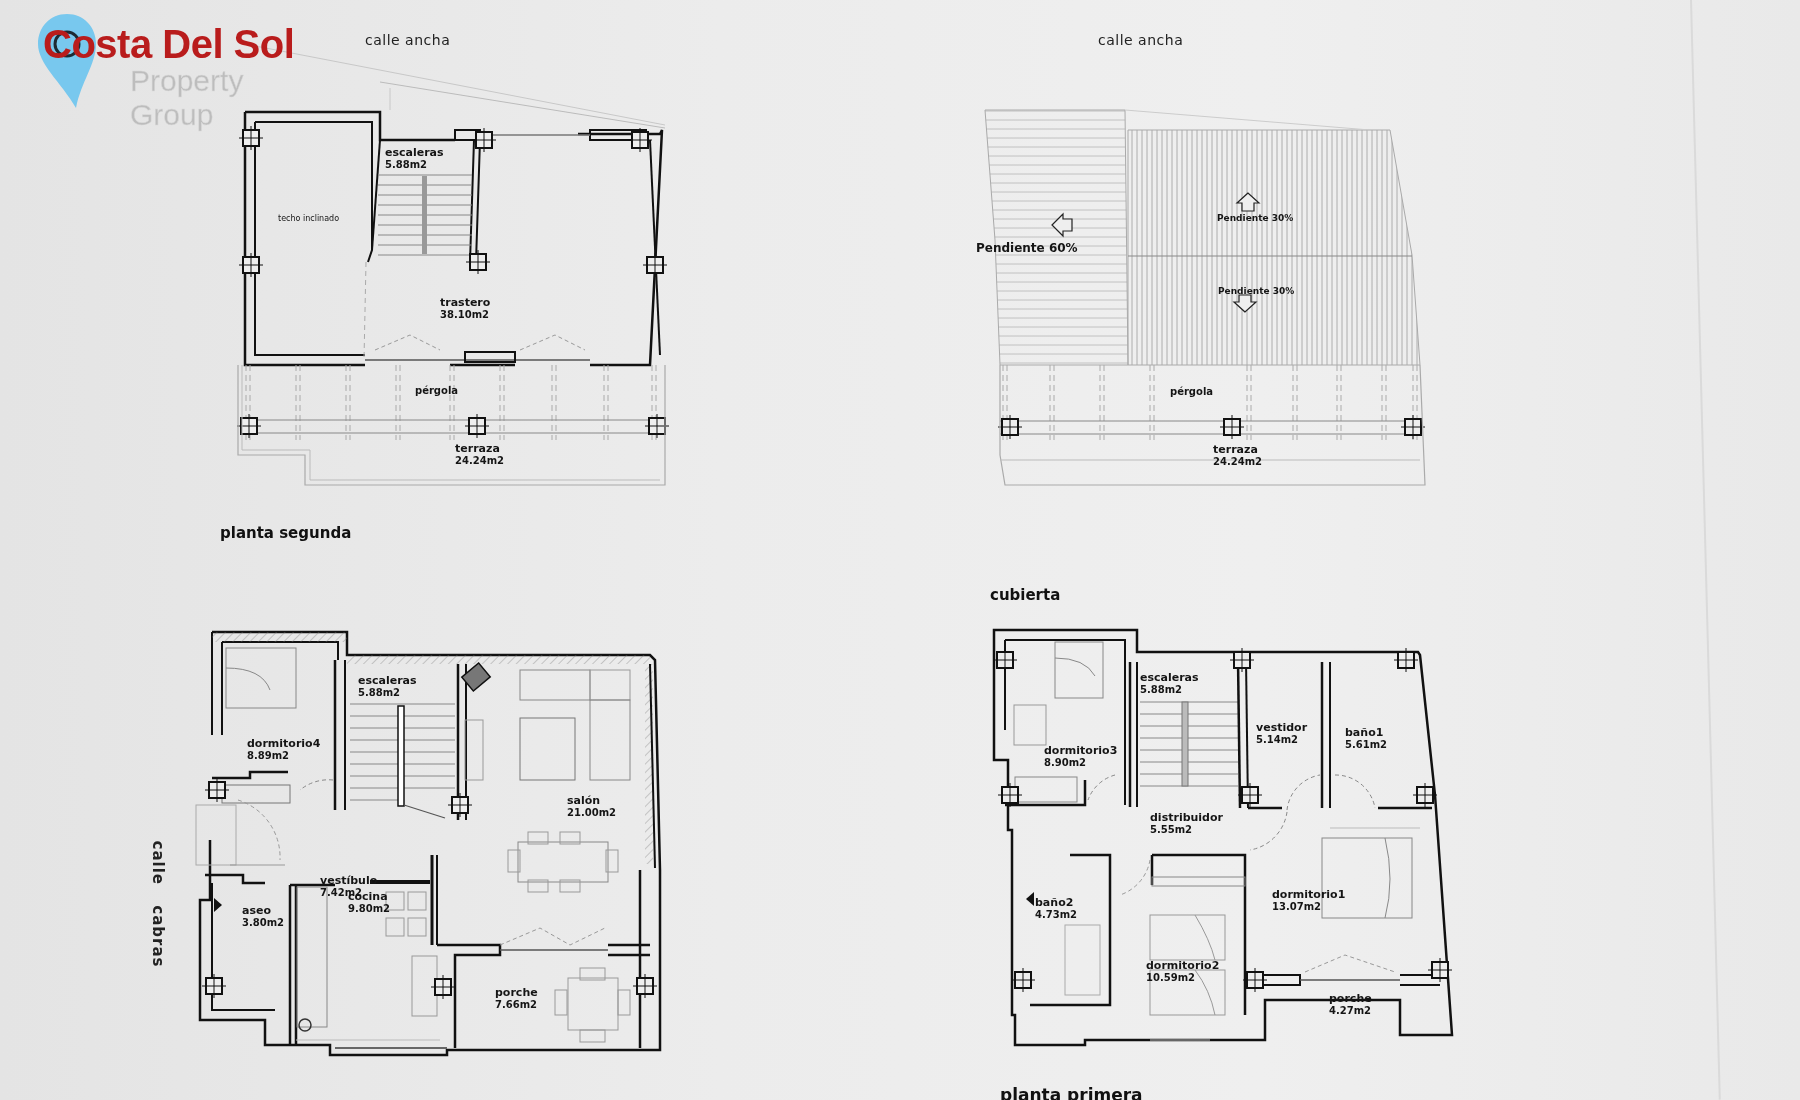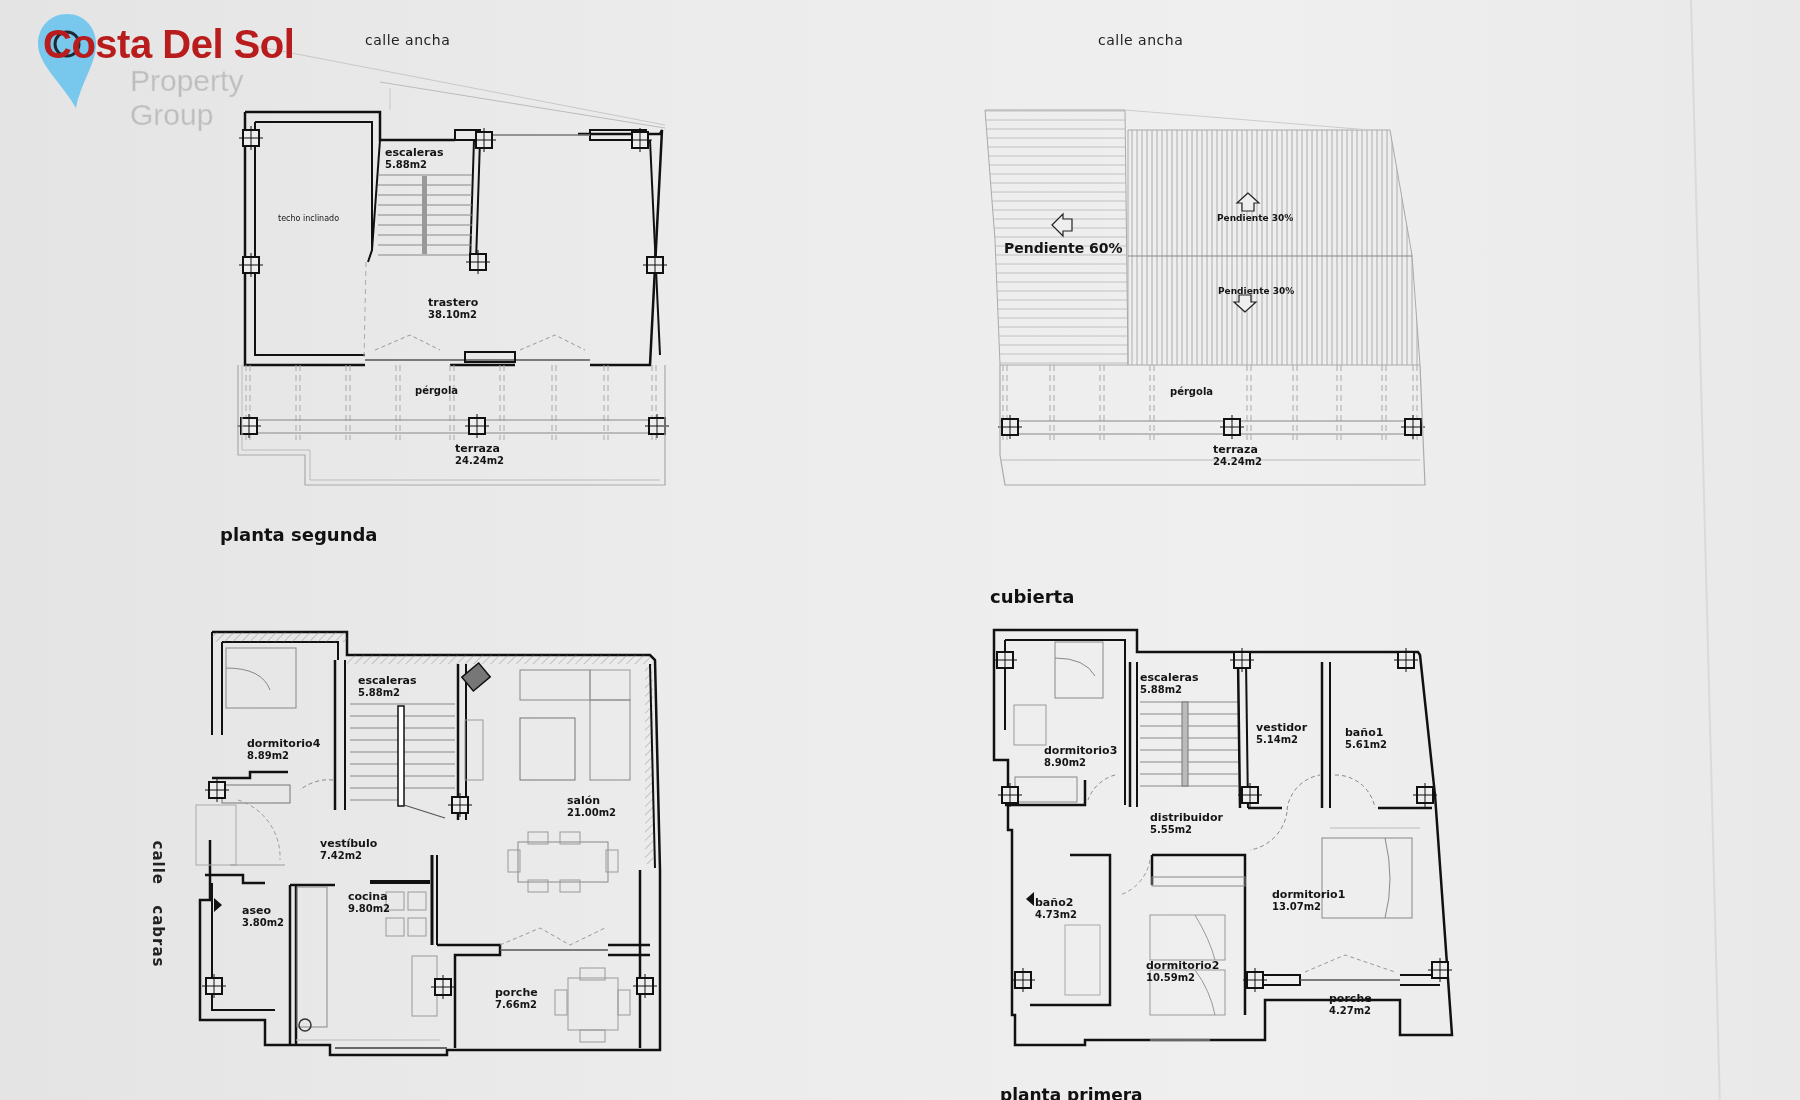--- a/index.html
+++ b/index.html
@@ -3,21 +3,21 @@
 <meta charset="utf-8">
 <style>
   html,body{margin:0;padding:0;}
   body{width:1800px;height:1100px;overflow:hidden;background:#e9e9e9;position:relative;font-family:"DejaVu Sans",sans-serif;}
   .sheet{position:absolute;left:0;top:0;width:1800px;height:1100px;
     background:linear-gradient(90deg,#e4e4e4 0%,#ececec 40%,#efefef 70%,#e9e9e9 100%);}
   .edge{position:absolute;left:1690px;top:0;width:2px;height:1100px;background:#dadada;transform:rotate(-1.5deg);transform-origin:top;}
   .rm{position:absolute;color:#151515;font-weight:bold;font-size:11px;line-height:12px;white-space:nowrap;}
   .rm .a{display:block;font-size:10px;}
   .street{position:absolute;color:#222;font-size:14px;letter-spacing:0.5px;}
-  .title{position:absolute;font-size:18px;color:#111;font-weight:bold;}
+  .title{position:absolute;font-size:15px;color:#111;font-weight:bold;}
   svg{position:absolute;left:0;top:0;}
   .logo{position:absolute;left:8px;top:12px;width:320px;height:100px;}
   .logo-main{position:absolute;left:10px;top:10px;font-family:"Liberation Sans",sans-serif;font-weight:bold;font-size:40px;color:#b91c1c;letter-spacing:-0.5px;margin-left:25px;}
   .logo-sub{position:absolute;left:95px;top:52px;font-family:"Liberation Sans",sans-serif;font-size:30px;color:#bdbdbd;margin-left:27px;-webkit-text-stroke:0.5px #d9d9d9;}
   .pin{position:absolute;left:28px;top:0;width:62px;height:100px;}
 </style>
 </head>
 <body>
 
 <div class="sheet"></div>
@@ -330,34 +330,34 @@
 <div class="street" style="left:365px;top:32px;">calle ancha</div>
 <div class="street" style="left:1098px;top:32px;">calle ancha</div>
 <div class="street" style="left:95px;top:895px;transform:rotate(90deg);font-weight:bold;font-size:15px;letter-spacing:1px;word-spacing:14px;">calle cabras</div>
 
 <div class="title" style="left:220px;top:524px;">planta segunda</div>
 <div class="title" style="left:990px;top:541px;margin-top:45px;">cubierta</div>
 <div class="title" style="left:1000px;top:1085px;font-size:17px;">planta primera</div>
 
 <div class="rm" style="left:385px;top:147px;"><span>escaleras</span><span class="a">5.88m2</span></div>
 <div class="rm" style="left:278px;top:213px;font-size:8px;font-weight:normal;">techo inclinado</div>
-<div class="rm" style="left:428px;top:297px;"><span>trastero</span><span class="a">38.10m2</span></div>
+<div class="rm" style="left:440px;top:297px;"><span>trastero</span><span class="a">38.10m2</span></div>
 <div class="rm" style="left:415px;top:385px;font-size:10px;">pérgola</div>
 <div class="rm" style="left:455px;top:443px;"><span>terraza</span><span class="a">24.24m2</span></div>
 
-<div class="rm" style="left:1004px;top:242px;font-size:14px;">Pendiente 60%</div>
+<div class="rm" style="left:976px;top:242px;font-size:12px;">Pendiente 60%</div>
 <div class="rm" style="left:1217px;top:212px;font-size:9px;">Pendiente 30%</div>
 <div class="rm" style="left:1218px;top:285px;font-size:9px;">Pendiente 30%</div>
 <div class="rm" style="left:1170px;top:386px;font-size:10px;">pérgola</div>
 <div class="rm" style="left:1213px;top:444px;"><span>terraza</span><span class="a">24.24m2</span></div>
 
 <div class="rm" style="left:247px;top:738px;"><span>dormitorio4</span><span class="a">8.89m2</span></div>
 <div class="rm" style="left:358px;top:675px;"><span>escaleras</span><span class="a">5.88m2</span></div>
 <div class="rm" style="left:525px;top:795px;margin-left:42px;"><span>salón</span><span class="a">21.00m2</span></div>
-<div class="rm" style="left:320px;top:838px;"><span>vestíbulo</span><span class="a">7.42m2</span></div>
+<div class="rm" style="left:320px;top:875px;"><span>vestíbulo</span><span class="a">7.42m2</span></div>
 <div class="rm" style="left:242px;top:905px;"><span>aseo</span><span class="a">3.80m2</span></div>
 <div class="rm" style="left:348px;top:891px;"><span>cocina</span><span class="a">9.80m2</span></div>
 <div class="rm" style="left:495px;top:987px;"><span>porche</span><span class="a">7.66m2</span></div>
 
 <div class="rm" style="left:1044px;top:745px;"><span>dormitorio3</span><span class="a">8.90m2</span></div>
 <div class="rm" style="left:1140px;top:672px;"><span>escaleras</span><span class="a">5.88m2</span></div>
 <div class="rm" style="left:1256px;top:722px;"><span>vestidor</span><span class="a">5.14m2</span></div>
 <div class="rm" style="left:1345px;top:727px;"><span>baño1</span><span class="a">5.61m2</span></div>
 <div class="rm" style="left:1150px;top:812px;"><span>distribuidor</span><span class="a">5.55m2</span></div>
 <div class="rm" style="left:1272px;top:862px;margin-top:27px;"><span>dormitorio1</span><span class="a">13.07m2</span></div>

